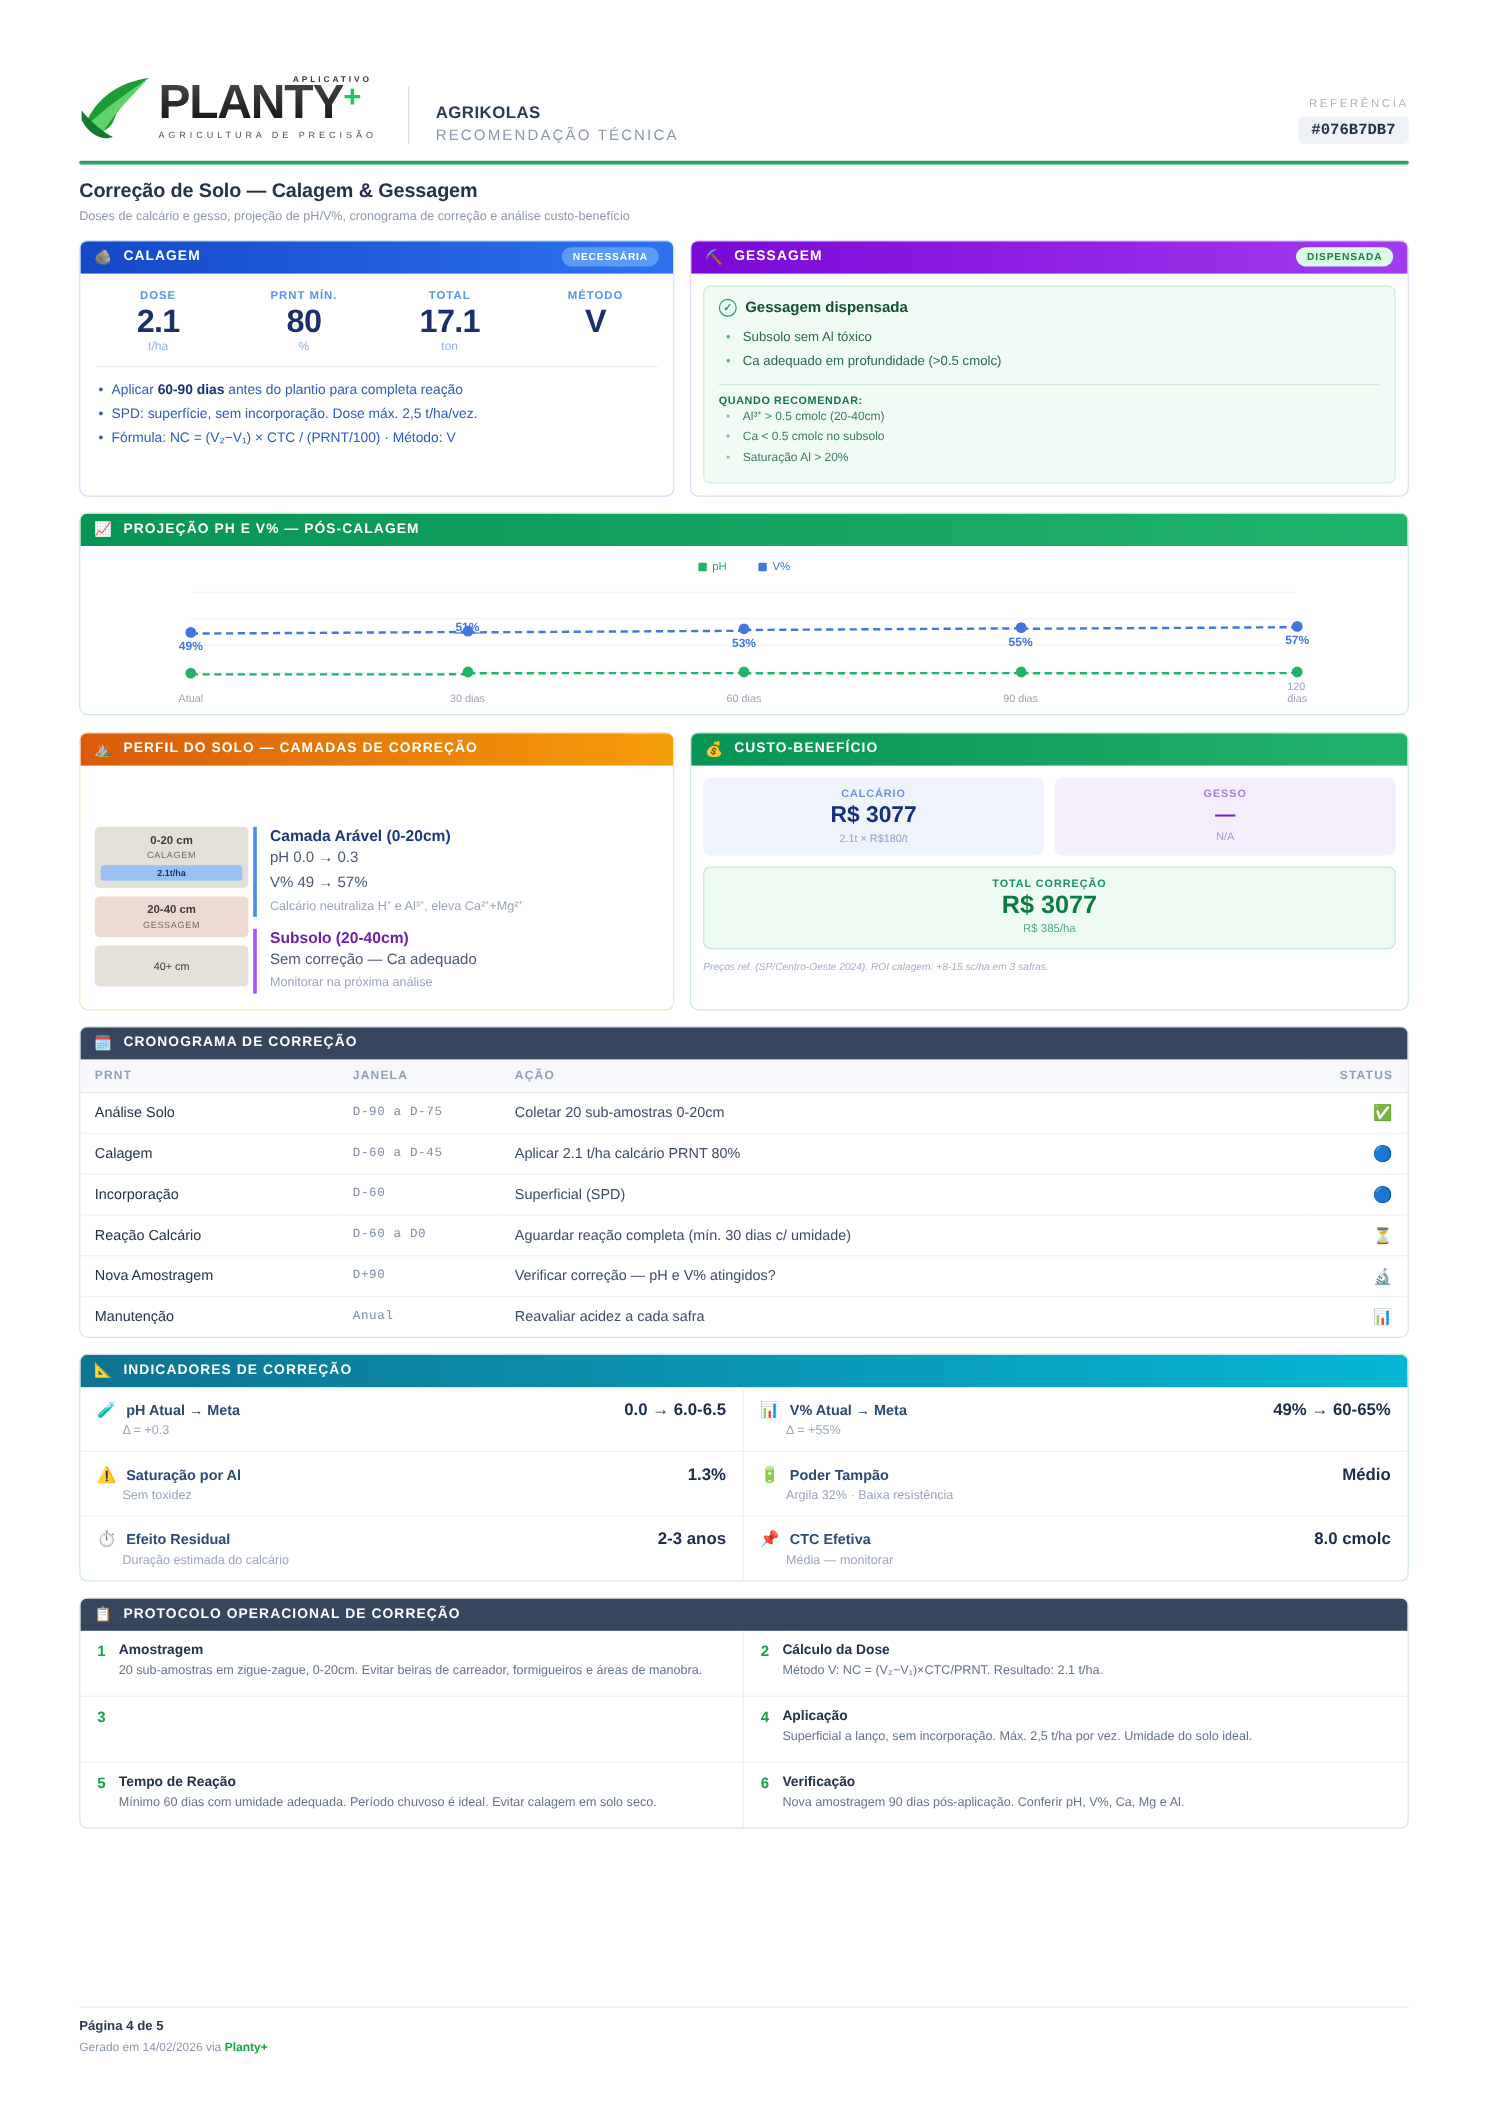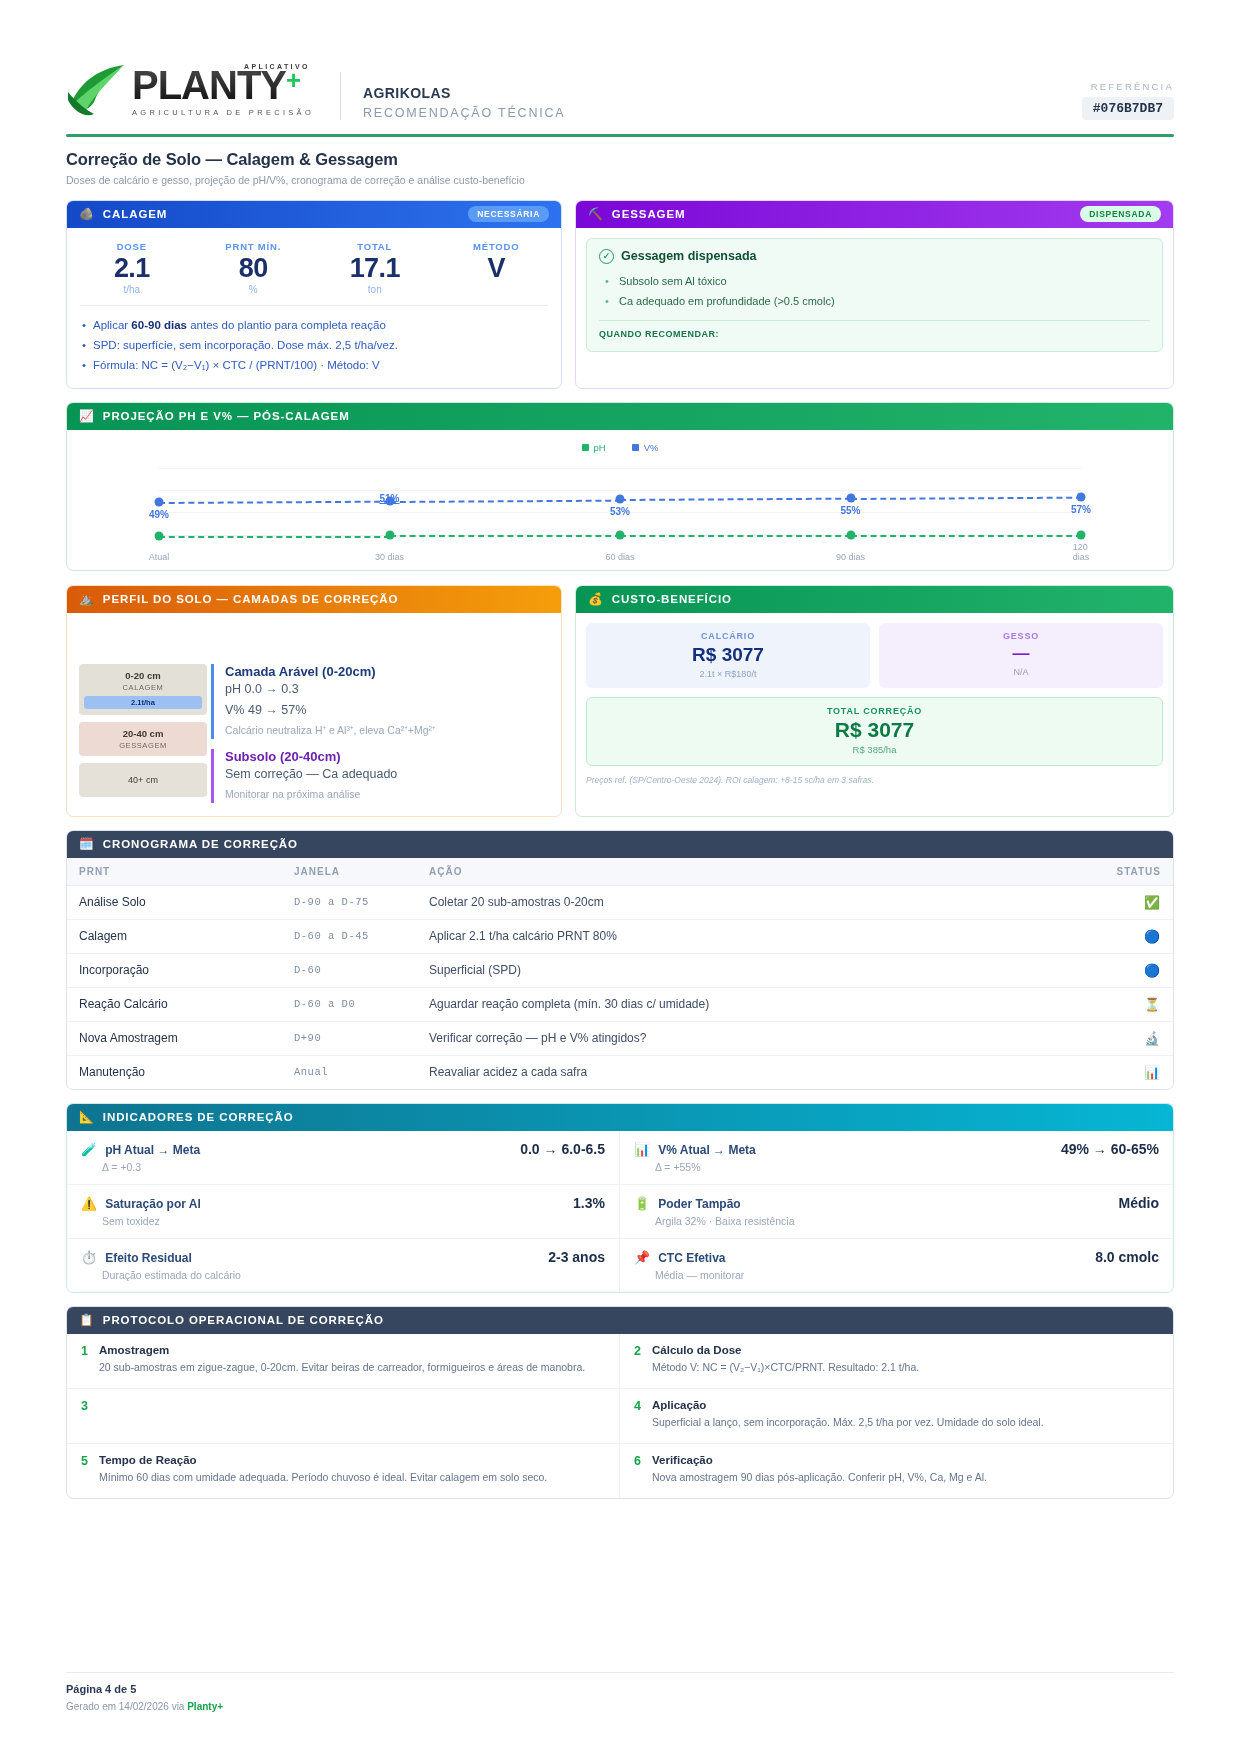--- a/index.html
+++ b/index.html
@@ -269,20 +269,25 @@
           <div class="g-head">
             <span class="g-check">✓</span>
             <span>Gessagem dispensada</span>
           </div>
           <ul class="g-list">
             <li>Subsolo sem Al tóxico</li>
             <li>Ca adequado em profundidade (&gt;0.5 cmolc)</li>
           </ul>
           <div class="g-sep"></div>
           <div class="g-when">QUANDO RECOMENDAR:</div>
+          <ul class="g-list2">
+            <li>Al³⁺ &gt; 0.5 cmolc (20-40cm)</li>
+            <li>Ca &lt; 0.5 cmolc no subsolo</li>
+            <li>Saturação Al &gt; 20%</li>
+          </ul>
         </div>
       </div>
     </div>
   </div>
 
   <div class="card c-chart">
     <div class="cap cap-green">
       <span class="ico">📈</span>
       <span>PROJEÇÃO PH E V% — PÓS-CALAGEM</span>
     </div>

